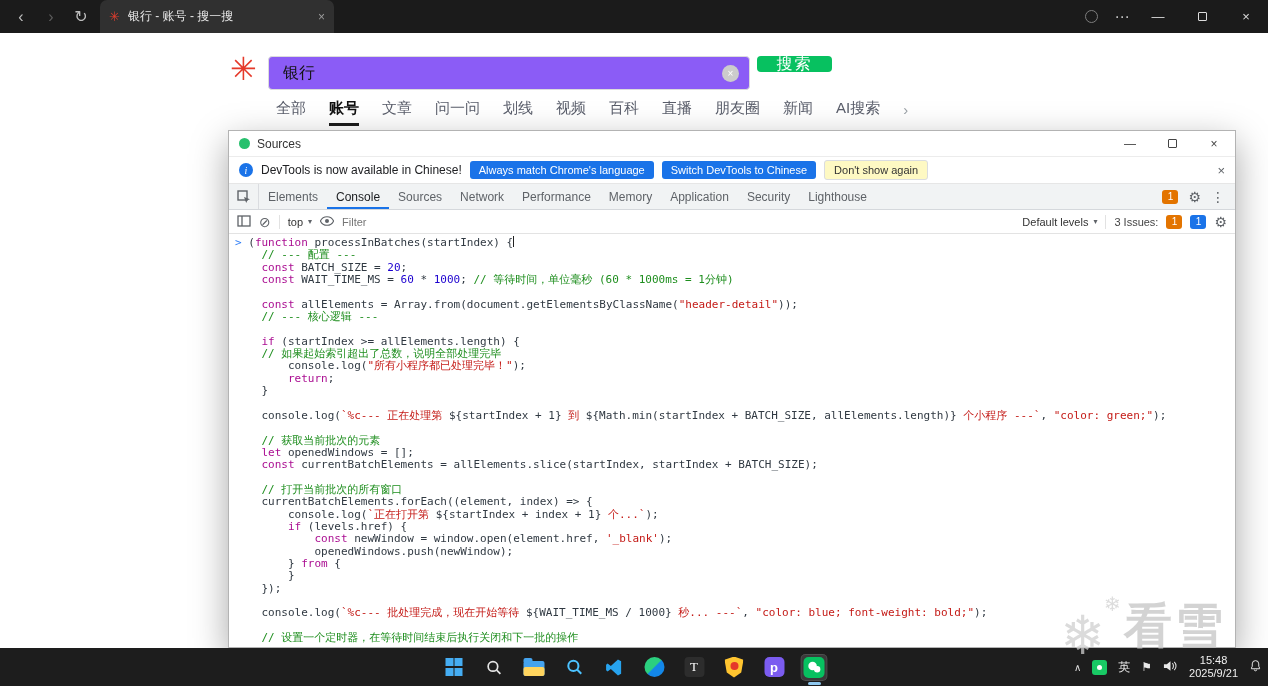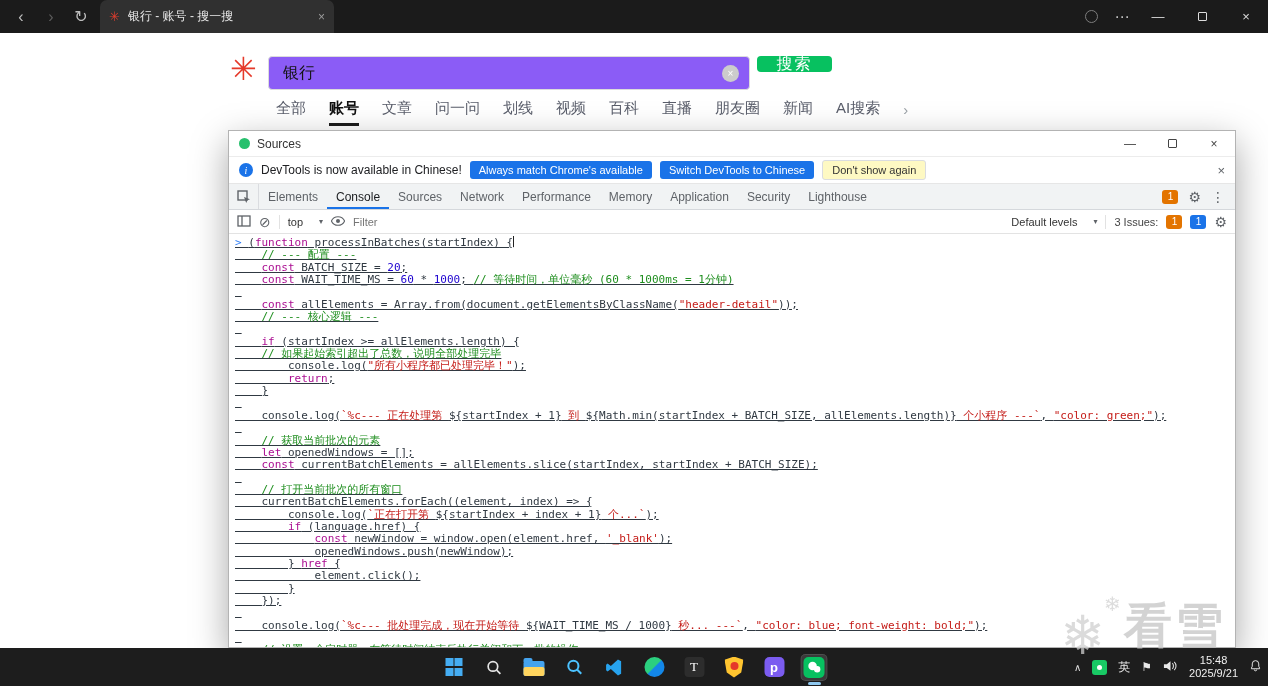--- a/index.html
+++ b/index.html
@@ -74,31 +74,31 @@
   .dt-tab.active { color:#1a1c1f; box-shadow:inset 0 -2px 0 #1a73e8; }
   .dt-tabs-right { margin-left:auto; display:flex; align-items:center; gap:10px; padding-right:10px; }
   .issue-badge { min-width:16px; height:14px; background:#e37400; color:#fff; border-radius:3px;
                  font-size:10px; display:flex; align-items:center; justify-content:center; padding:0 3px; }
   .issue-badge.blue { background:#1a73e8; }
   .sym { color:#5f6368; font-size:14px; line-height:1; }
 
   .dt-toolbar { height:24px; flex:0 0 auto; background:#fff; border-bottom:1px solid #e3e3e3;
                 display:flex; align-items:center; gap:8px; padding:0 8px; font-size:11px; color:#333; }
   .tb-divider { width:1px; height:14px; background:#e2e2e2; }
-  .tb-select { display:flex; align-items:center; gap:16px; white-space:nowrap; }
+  .tb-select { display:flex; align-items:center; gap:5px; white-space:nowrap; }
   .caret { font-size:8px; color:#5f6368; }
   .filter-input { border:none; outline:none; font-size:11px; color:#333; flex:1 1 auto; background:transparent;
                   font-family:"Liberation Sans",sans-serif; }
   .tb-right { margin-left:auto; display:flex; align-items:center; gap:8px; }
   .issues-label { color:#444; white-space:nowrap; }
 
   .dt-console { flex:1 1 auto; position:relative; background:#fff; overflow:hidden; padding:2px 0 0 6px;
                 font-family:"DejaVu Sans Mono","Liberation Mono",monospace; font-size:11px;
                 line-height:12.35px; color:#303942; }
-  .code-line { white-space:pre;text-decoration:underline; }
+  .code-line { white-space:pre; }
   .tok-p { color:#2e7df6; }
   .tok-k { color:#aa0d91; }
   .tok-c { color:#1e8e1e; }
   .tok-s { color:#c41a16; }
   .tok-n { color:#1c00cf; }
   .tok-d { color:#303942; }
   .tok-cursor { display:inline-block; width:1px; height:11px; background:#222; vertical-align:-1px; }
 
   
   .taskbar { position:absolute; left:0; right:0; bottom:0; height:38px; background:#1d1d1d; z-index:20; }
@@ -204,21 +204,21 @@
         <span class="dt-win-btn">
             <span class="dt-restore-box"></span>
           </span>
         <span class="dt-win-btn">×</span>
       </span>
     </div>
 
     <div class="dt-infobar">
       <span class="info-icon">i</span>
       <span>DevTools is now available in Chinese!</span>
-      <span class="infobar-btn">Always match Chrome's available</span>
+      <span class="infobar-btn">Always match Chrome's language</span>
       <span class="infobar-btn">Switch DevTools to Chinese</span>
       <span class="infobar-btn plain">Don't show again</span>
       <span class="infobar-close">×</span>
     </div>
 
     <div class="dt-tabs">
       <span class="dt-inspect">
         <svg width="14" height="14" viewBox="0 0 14 14">
             <rect x="1" y="1" width="9" height="9" fill="none" stroke="#5f6368" stroke-width="1.4"></rect>
             <path d="M7 7l6 2.2-2.6 1L9.2 13z" fill="#5f6368"></path>
@@ -290,25 +290,24 @@
         <div class="code-line">&nbsp;</div>
         <div class="code-line"><span class="tok-d">    console.log(</span><span class="tok-s">`%c--- 正在处理第 </span><span class="tok-d">${startIndex + 1}</span><span class="tok-s"> 到 </span><span class="tok-d">${Math.min(startIndex + BATCH_SIZE, allElements.length)}</span><span class="tok-s"> 个小程序 ---`</span><span class="tok-d">, </span><span class="tok-s">"color: green;"</span><span class="tok-d">);</span></div>
         <div class="code-line">&nbsp;</div>
         <div class="code-line"><span class="tok-c">    // 获取当前批次的元素</span></div>
         <div class="code-line"><span class="tok-d">    </span><span class="tok-k">let</span><span class="tok-d"> openedWindows = [];</span></div>
         <div class="code-line"><span class="tok-d">    </span><span class="tok-k">const</span><span class="tok-d"> currentBatchElements = allElements.slice(startIndex, startIndex + BATCH_SIZE);</span></div>
         <div class="code-line">&nbsp;</div>
         <div class="code-line"><span class="tok-c">    // 打开当前批次的所有窗口</span></div>
         <div class="code-line"><span class="tok-d">    currentBatchElements.forEach((element, index) =&gt; {</span></div>
         <div class="code-line"><span class="tok-d">        console.log(</span><span class="tok-s">`正在打开第 </span><span class="tok-d">${startIndex + index + 1}</span><span class="tok-s"> 个...`</span><span class="tok-d">);</span></div>
-        <div class="code-line"><span class="tok-d">        </span><span class="tok-k">if</span><span class="tok-d"> (language.href) {</span></div>
+        <div class="code-line"><span class="tok-d">        </span><span class="tok-k">if</span><span class="tok-d"> (levels.href) {</span></div>
         <div class="code-line"><span class="tok-d">            </span><span class="tok-k">const</span><span class="tok-d"> newWindow = window.open(element.href, </span><span class="tok-s">'_blank'</span><span class="tok-d">);</span></div>
         <div class="code-line"><span class="tok-d">            openedWindows.push(newWindow);</span></div>
-        <div class="code-line"><span class="tok-d">        } </span><span class="tok-k">href</span><span class="tok-d"> {</span></div>
-        <div class="code-line"><span class="tok-d">            element.click();</span></div>
+        <div class="code-line"><span class="tok-d">        } </span><span class="tok-k">from</span><span class="tok-d"> {</span></div>
         <div class="code-line"><span class="tok-d">        }</span></div>
         <div class="code-line"><span class="tok-d">    });</span></div>
         <div class="code-line">&nbsp;</div>
         <div class="code-line"><span class="tok-d">    console.log(</span><span class="tok-s">`%c--- 批处理完成，现在开始等待 </span><span class="tok-d">${WAIT_TIME_MS / 1000}</span><span class="tok-s"> 秒... ---`</span><span class="tok-d">, </span><span class="tok-s">"color: blue; font-weight: bold;"</span><span class="tok-d">);</span></div>
         <div class="code-line">&nbsp;</div>
         <div class="code-line"><span class="tok-c">    // 设置一个定时器，在等待时间结束后执行关闭和下一批的操作</span></div>
       </div>
   </section>
 
   <footer class="taskbar">

